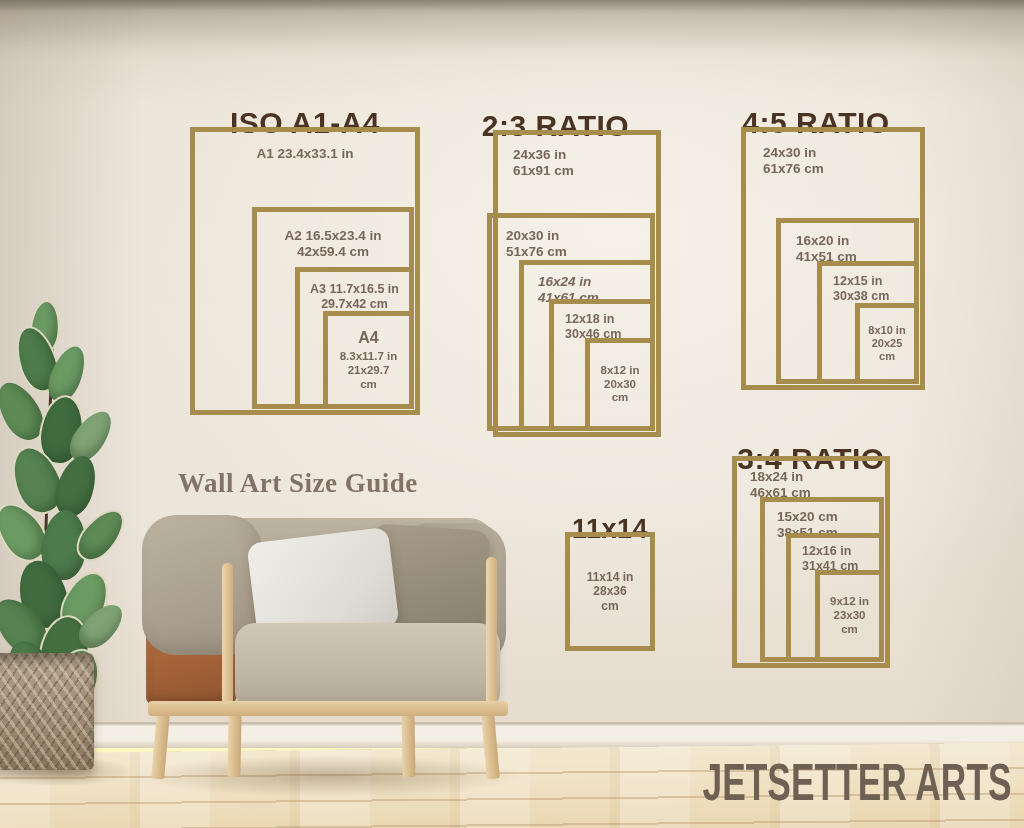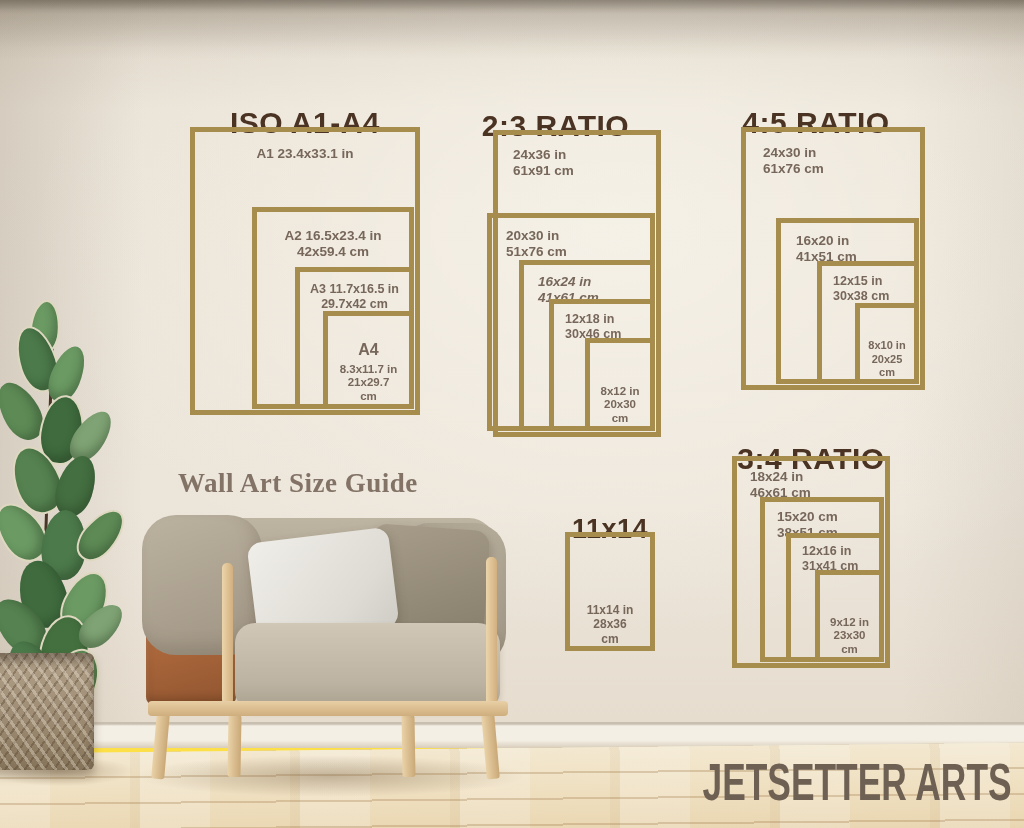--- a/index.html
+++ b/index.html
@@ -1,17 +1,17 @@
 <!DOCTYPE html>
 <html><head>
 <meta charset="utf-8">
 <style>
   html,body{margin:0;padding:0;}
   body{width:1024px;height:828px;font-family:"Liberation Sans",sans-serif;}
-  .scene{position:relative;width:1024px;height:828px;overflow:hidden;background:#fde047;}
+  .scene{position:relative;width:1024px;height:828px;overflow:hidden;background:#fef9c3;}
 
   
   .wall{position:absolute;left:0;top:0;width:1024px;height:722px;
     background:
       radial-gradient(900px 620px at 60% 32%, rgba(255,252,244,.55), rgba(255,252,244,0) 65%),
       linear-gradient(90deg, rgba(130,115,95,.20), rgba(130,115,95,0) 14%, rgba(130,115,95,0) 88%, rgba(130,115,95,.10)),
       linear-gradient(180deg,#a29a8d 0px,#c9c0b2 10px,#e2dacd 48px,#eae3d7 110px,#ece5da 70%,#e6ddcf 100%);}
   .baseboard{position:absolute;left:0;top:722px;width:1024px;height:26px;
     background:linear-gradient(180deg,#c9bfb0 0 2px,#f4efe5 4px 70%,#d8cdbb 100%);}
   .floor{position:absolute;left:-20px;top:748px;width:1070px;height:100px;transform:rotate(-.6deg);
@@ -74,21 +74,21 @@
   .group{position:absolute;z-index:2;}
   .group-title{position:absolute;left:50%;transform:translateX(-50%);white-space:nowrap;
     font-weight:700;color:var(--title);letter-spacing:.5px;line-height:1;}
   .size-box{position:absolute;right:0;bottom:0;border:5px solid var(--gold);box-sizing:border-box;}
   .size-box.inner{right:6px;bottom:6px;}
   .lbl{position:absolute;color:var(--lbl);font-weight:700;font-size:13.5px;line-height:1.2;}
   .lbl .ln{display:block;white-space:nowrap;}
   .top-center{left:0;right:0;text-align:center;}
   .top-left{text-align:left;}
   .center-all{left:0;right:0;top:0;bottom:0;display:flex;flex-direction:column;
-    align-items:center;justify-content:flex-end;text-align:center;font-size:12px;}
+    align-items:center;justify-content:center;text-align:center;font-size:12px;}
   .size-name{display:block;font-size:16px;margin-bottom:3px;}
 
   .guide-heading{position:absolute;left:178px;top:468px;z-index:2;
     font-family:"Liberation Serif",serif;font-weight:700;font-size:27px;color:#837366;letter-spacing:.5px;}
   .brand{position:absolute;right:12px;bottom:20px;z-index:5;
     font-weight:700;font-size:52px;line-height:1;color:#6e6154;letter-spacing:0;
     transform:scale(.68,1.0);transform-origin:100% 50%;white-space:nowrap;}
   .vignette{position:absolute;left:0;top:0;width:1024px;height:60px;z-index:6;pointer-events:none;
     background:linear-gradient(180deg, rgba(100,90,75,.5) 0, rgba(130,118,100,.22) 14px, rgba(130,118,100,0) 60px);}
 </style>

